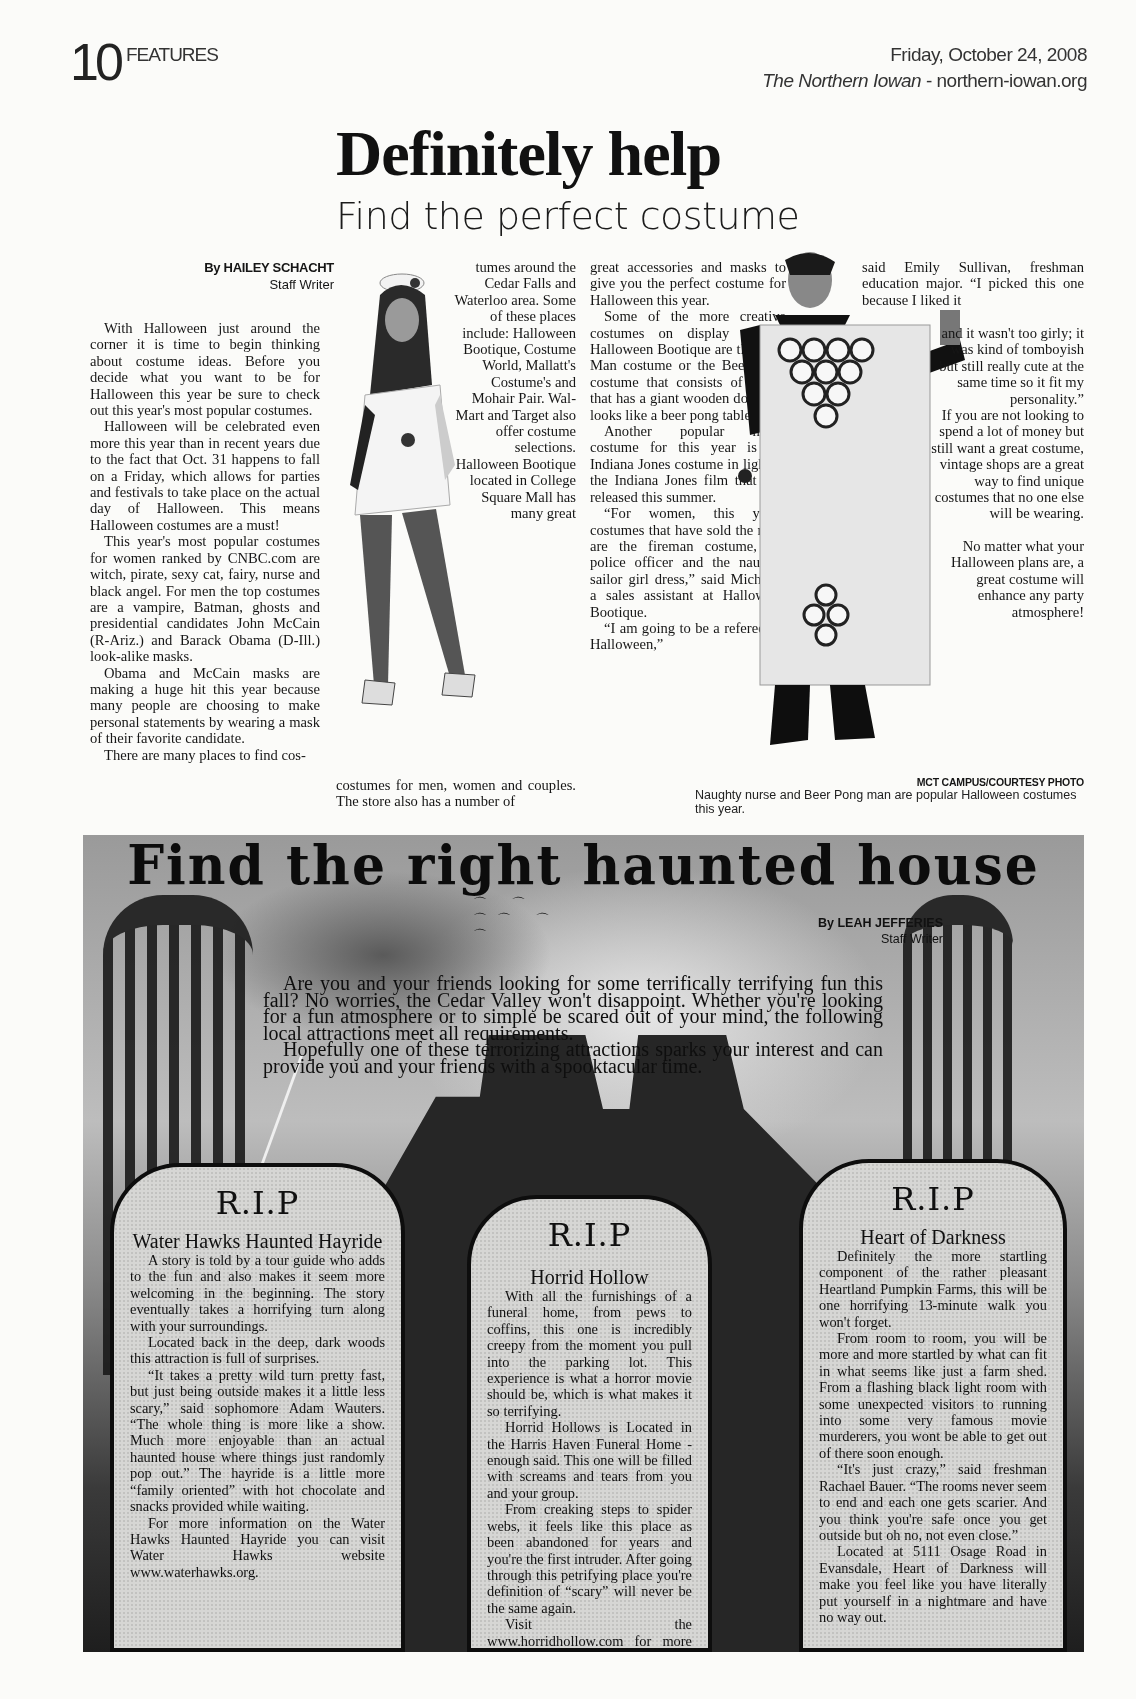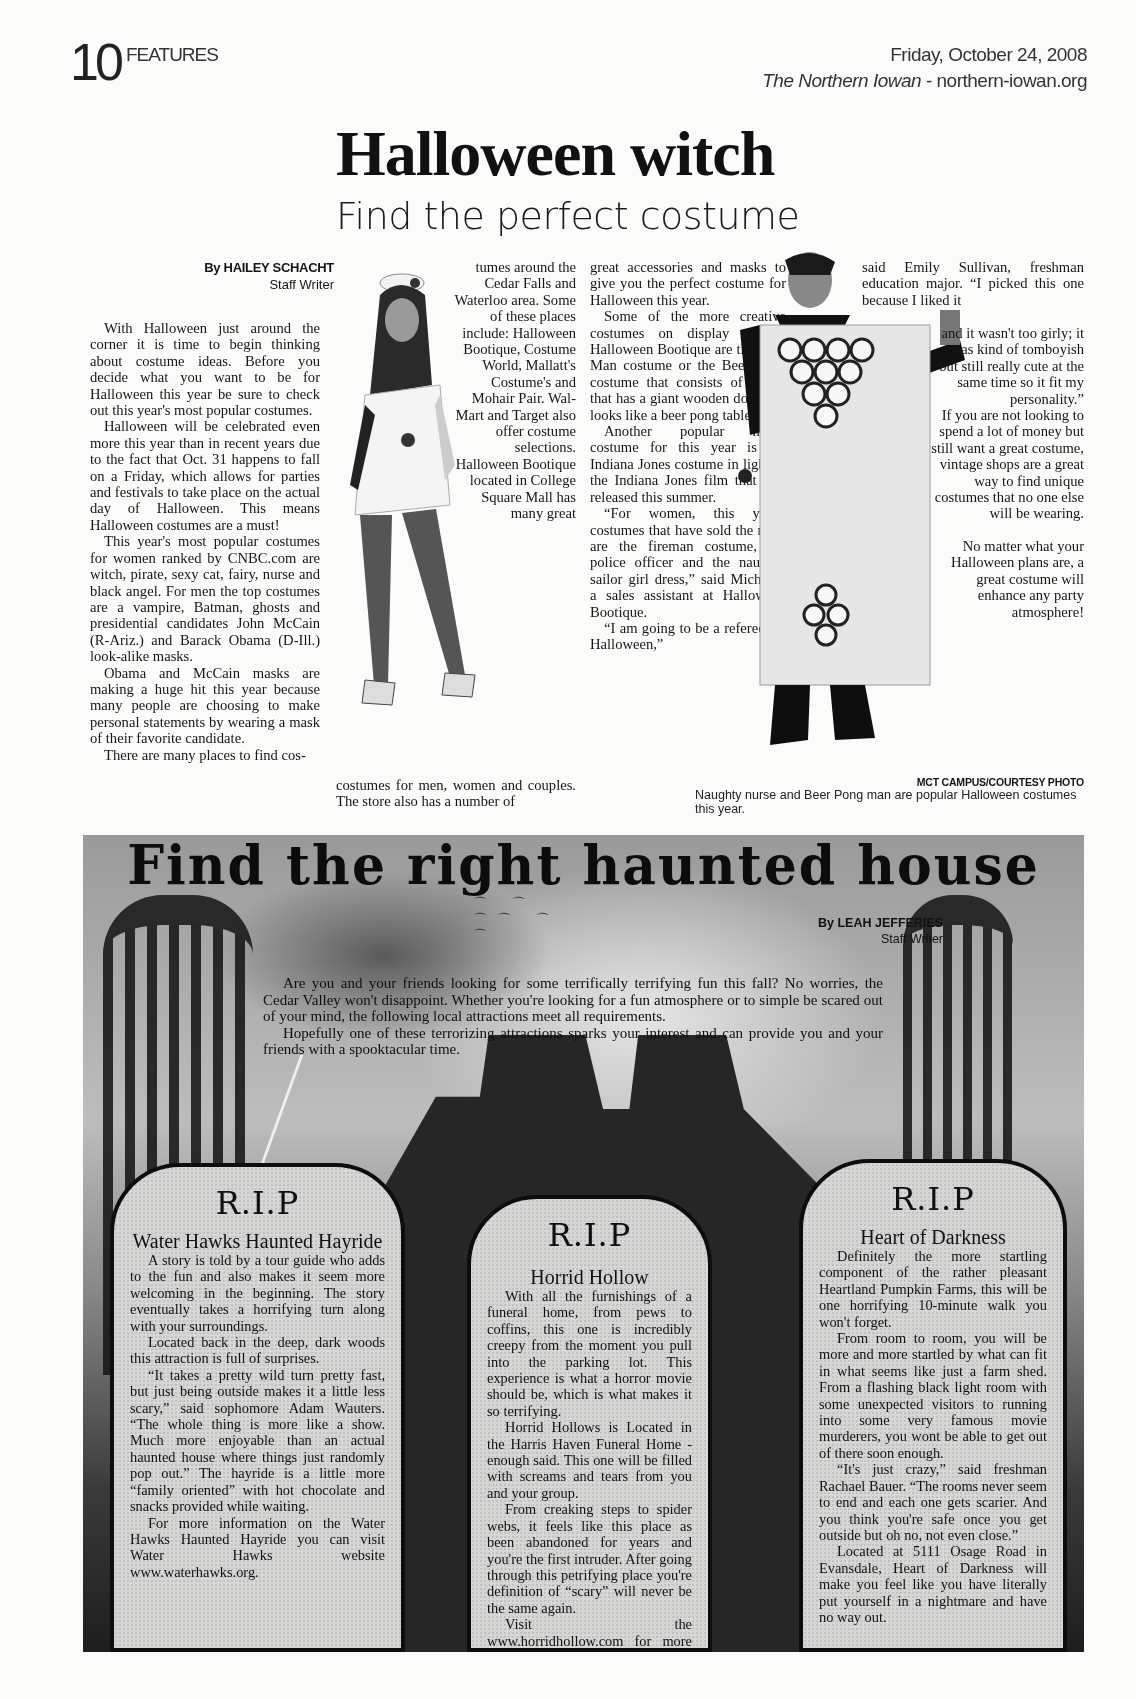--- a/index.html
+++ b/index.html
@@ -40,21 +40,21 @@
   
   .banner { left: 83px; top: 835px; width: 1001px; height: 817px; overflow: hidden;
     background:
       radial-gradient(ellipse 240px 120px at 300px 120px, #5a5a5a 0%, rgba(90,90,90,0) 70%),
       radial-gradient(ellipse 320px 200px at 560px 180px, #e6e6e6 0%, rgba(230,230,230,0) 75%),
       linear-gradient(180deg, #9a9a9a 0%, #bdbdbd 35%, #8a8a8a 55%, #3a3a3a 80%, #1e1e1e 100%);
   }
   .banner-title { left: 0; top: 4px; width: 100%; text-align: center; font-family: "DejaVu Serif", serif; font-weight: bold; font-size: 52px; letter-spacing: 2px; color: #0c0c0c; line-height: 1; transform: scaleY(1.05); }
   .banner-byline { left: 690px; top: 80px; font-family: "Liberation Sans", sans-serif; font-size: 12.5px; line-height: 16px; text-align: right; color: #111; }
   .banner-byline .name { font-weight: bold; padding-left: 45px; }
-  .intro { left: 180px; top: 140px; width: 620px; font-family: "Liberation Serif", serif; font-size: 15px; line-height: 16.5px; color: #0e0e0e; text-align: justify; }
+  .intro { left: 180px; top: 140px; width: 620px; font-family: "Liberation Serif", serif; font-size: 20px; line-height: 16.5px; color: #0e0e0e; text-align: justify; }
   .intro p { text-indent: 20px; }
 
   
   .gate-left { left: 20px; top: 60px; width: 150px; height: 480px; background: repeating-linear-gradient(90deg, #1a1a1a 0 10px, transparent 10px 22px); border-top: 30px solid #1c1c1c; border-radius: 60px 60px 0 0; opacity: 0.9; }
   .gate-right { left: 820px; top: 60px; width: 110px; height: 520px; background: repeating-linear-gradient(90deg, #1a1a1a 0 9px, transparent 9px 20px); border-top: 30px solid #1c1c1c; border-radius: 50px 50px 0 0; opacity: 0.9; }
   .house { left: 300px; top: 200px; width: 440px; height: 617px; background: #262626; clip-path: polygon(0 25%, 12% 10%, 22% 10%, 24% 0, 46% 0, 50% 12%, 56% 12%, 58% 0, 78% 0, 82% 12%, 100% 25%, 100% 100%, 0 100%); }
   .lightning { left: 190px; top: 220px; width: 40px; height: 150px; border-left: 3px solid #f5f5f5; transform: skewX(-20deg); opacity: 0.9; }
   .bats { left: 390px; top: 60px; font-size: 14px; color: #111; letter-spacing: 10px; line-height: 16px; width: 90px; }
 
   .tomb { background: #d6d6d4; border: 4px solid #0d0d0d; border-radius: 70px 70px 0 0; padding: 20px 16px 10px; font-family: "Liberation Serif", serif; color: #101010;
@@ -70,21 +70,21 @@
 </head>
 <body>
 
 <div class="abs page-num">10</div>
 <div class="abs section">FEATURES</div>
 <div class="abs dateline">
   <div>Friday, October 24, 2008</div>
   <div><span class="pub">The Northern Iowan</span><span> - </span><span>northern-iowan.org</span></div>
 </div>
 
-<h1 class="abs headline">Halloween witch</h1>
+<h1 class="abs headline">Definitely help</h1>
 <div class="abs subhead">Find the perfect costume</div>
 
 <div class="abs byline">
   <div class="name">By HAILEY SCHACHT</div>
   <div>Staff Writer</div>
 </div>
 
 <div class="abs col col1">
   <p>With Halloween just around the corner it is time to begin thinking about costume ideas. Before you decide what you want to be for Halloween this year be sure to check out this year's most popular costumes.</p>
   <p>Halloween will be celebrated even more this year than in recent years due to the fact that Oct. 31 happens to fall on a Friday, which allows for parties and festivals to take place on the actual day of Halloween. This means Halloween costumes are a must!</p>
@@ -197,18 +197,18 @@
     <h3>Horrid Hollow</h3>
     <p>With all the furnishings of a funeral home, from pews to coffins, this one is incredibly creepy from the moment you pull into the parking lot. This experience is what a horror movie should be, which is what makes it so terrifying.</p>
     <p>Horrid Hollows is Located in the Harris Haven Funeral Home - enough said. This one will be filled with screams and tears from you and your group.</p>
     <p>From creaking steps to spider webs, it feels like this place as been abandoned for years and you're the first intruder. After going through this petrifying place you're definition of “scary” will never be the same again.</p>
     <p>Visit the www.horridhollow.com for more information.</p>
   </div>
 
   <div class="abs tomb tomb3">
     <div class="rip">R.I.P</div>
     <h3>Heart of Darkness</h3>
-    <p>Definitely the more startling component of the rather pleasant Heartland Pumpkin Farms, this will be one horrifying 10-minute walk you won't forget.</p>
+    <p>Definitely the more startling component of the rather pleasant Heartland Pumpkin Farms, this will be one horrifying 13-minute walk you won't forget.</p>
     <p>From room to room, you will be more and more startled by what can fit in what seems like just a farm shed. From a flashing black light room with some unexpected visitors to running into some very famous movie murderers, you wont be able to get out of there soon enough.</p>
     <p>“It's just crazy,” said freshman Rachael Bauer. “The rooms never seem to end and each one gets scarier. And you think you're safe once you get outside but oh no, not even close.”</p>
     <p>Located at 5111 Osage Road in Evansdale, Heart of Darkness will make you feel like you have literally put yourself in a nightmare and have no way out.</p>
   </div>
 </div>
 
 </body></html>

